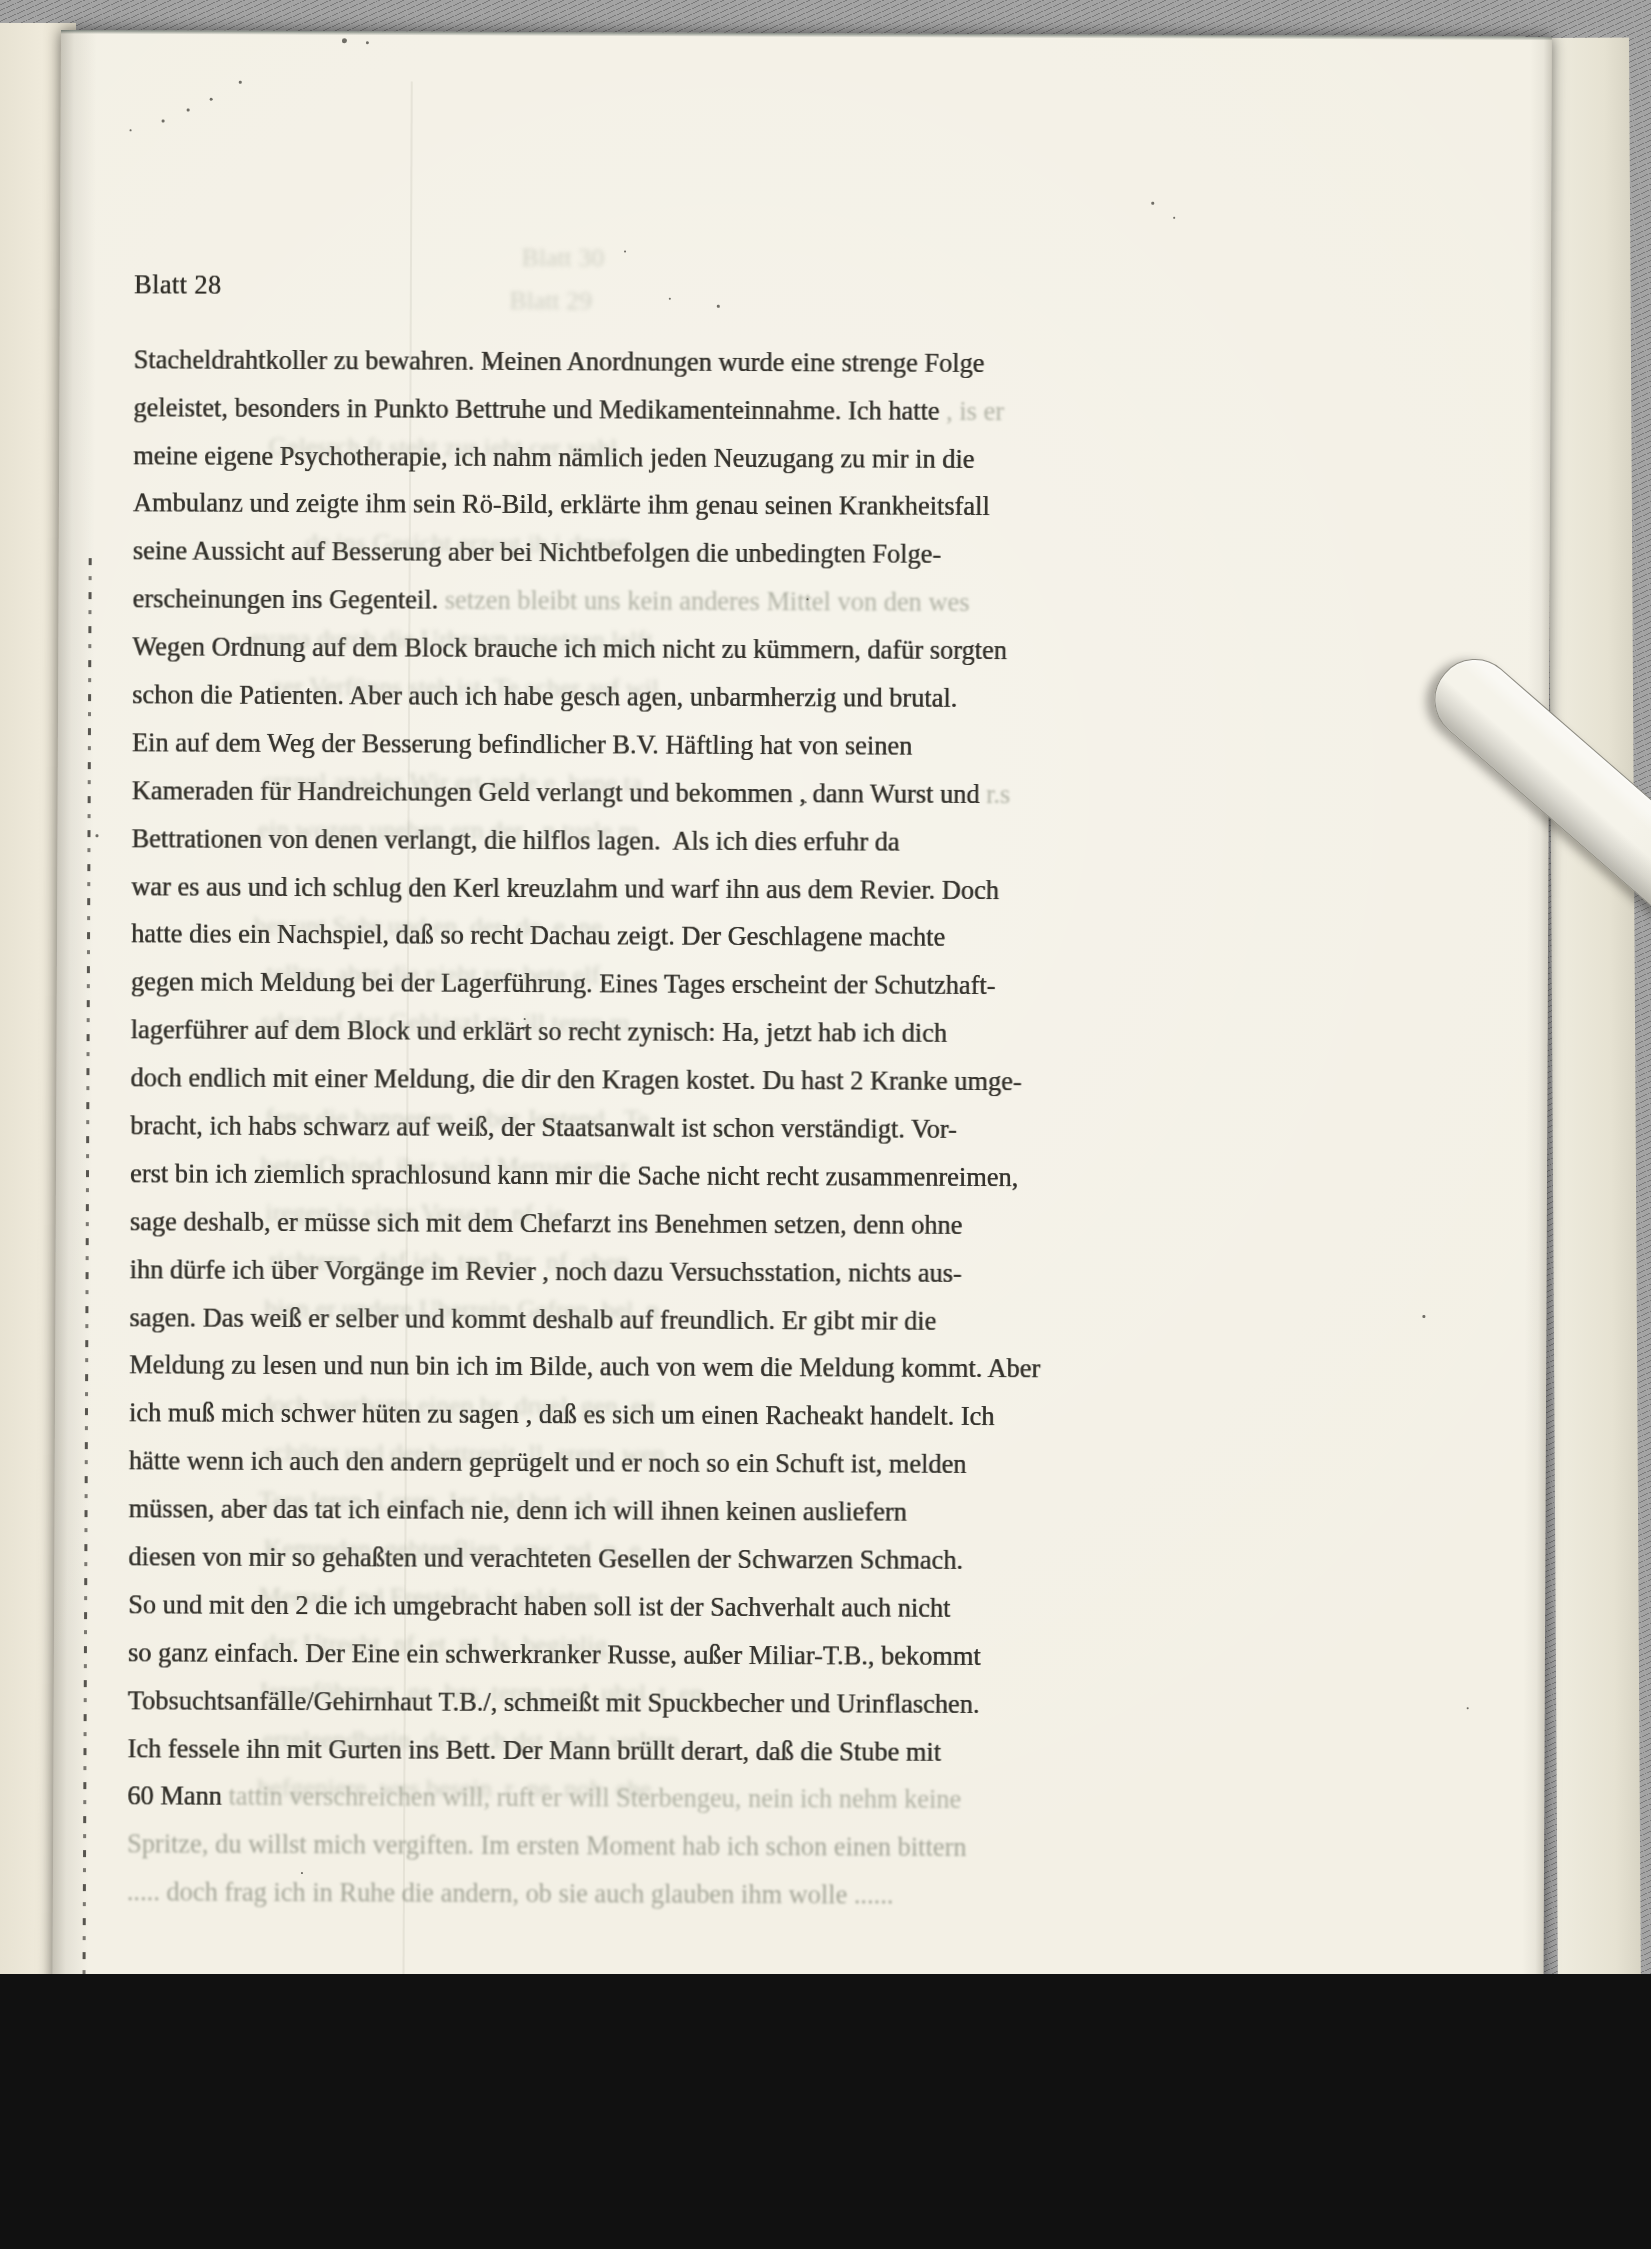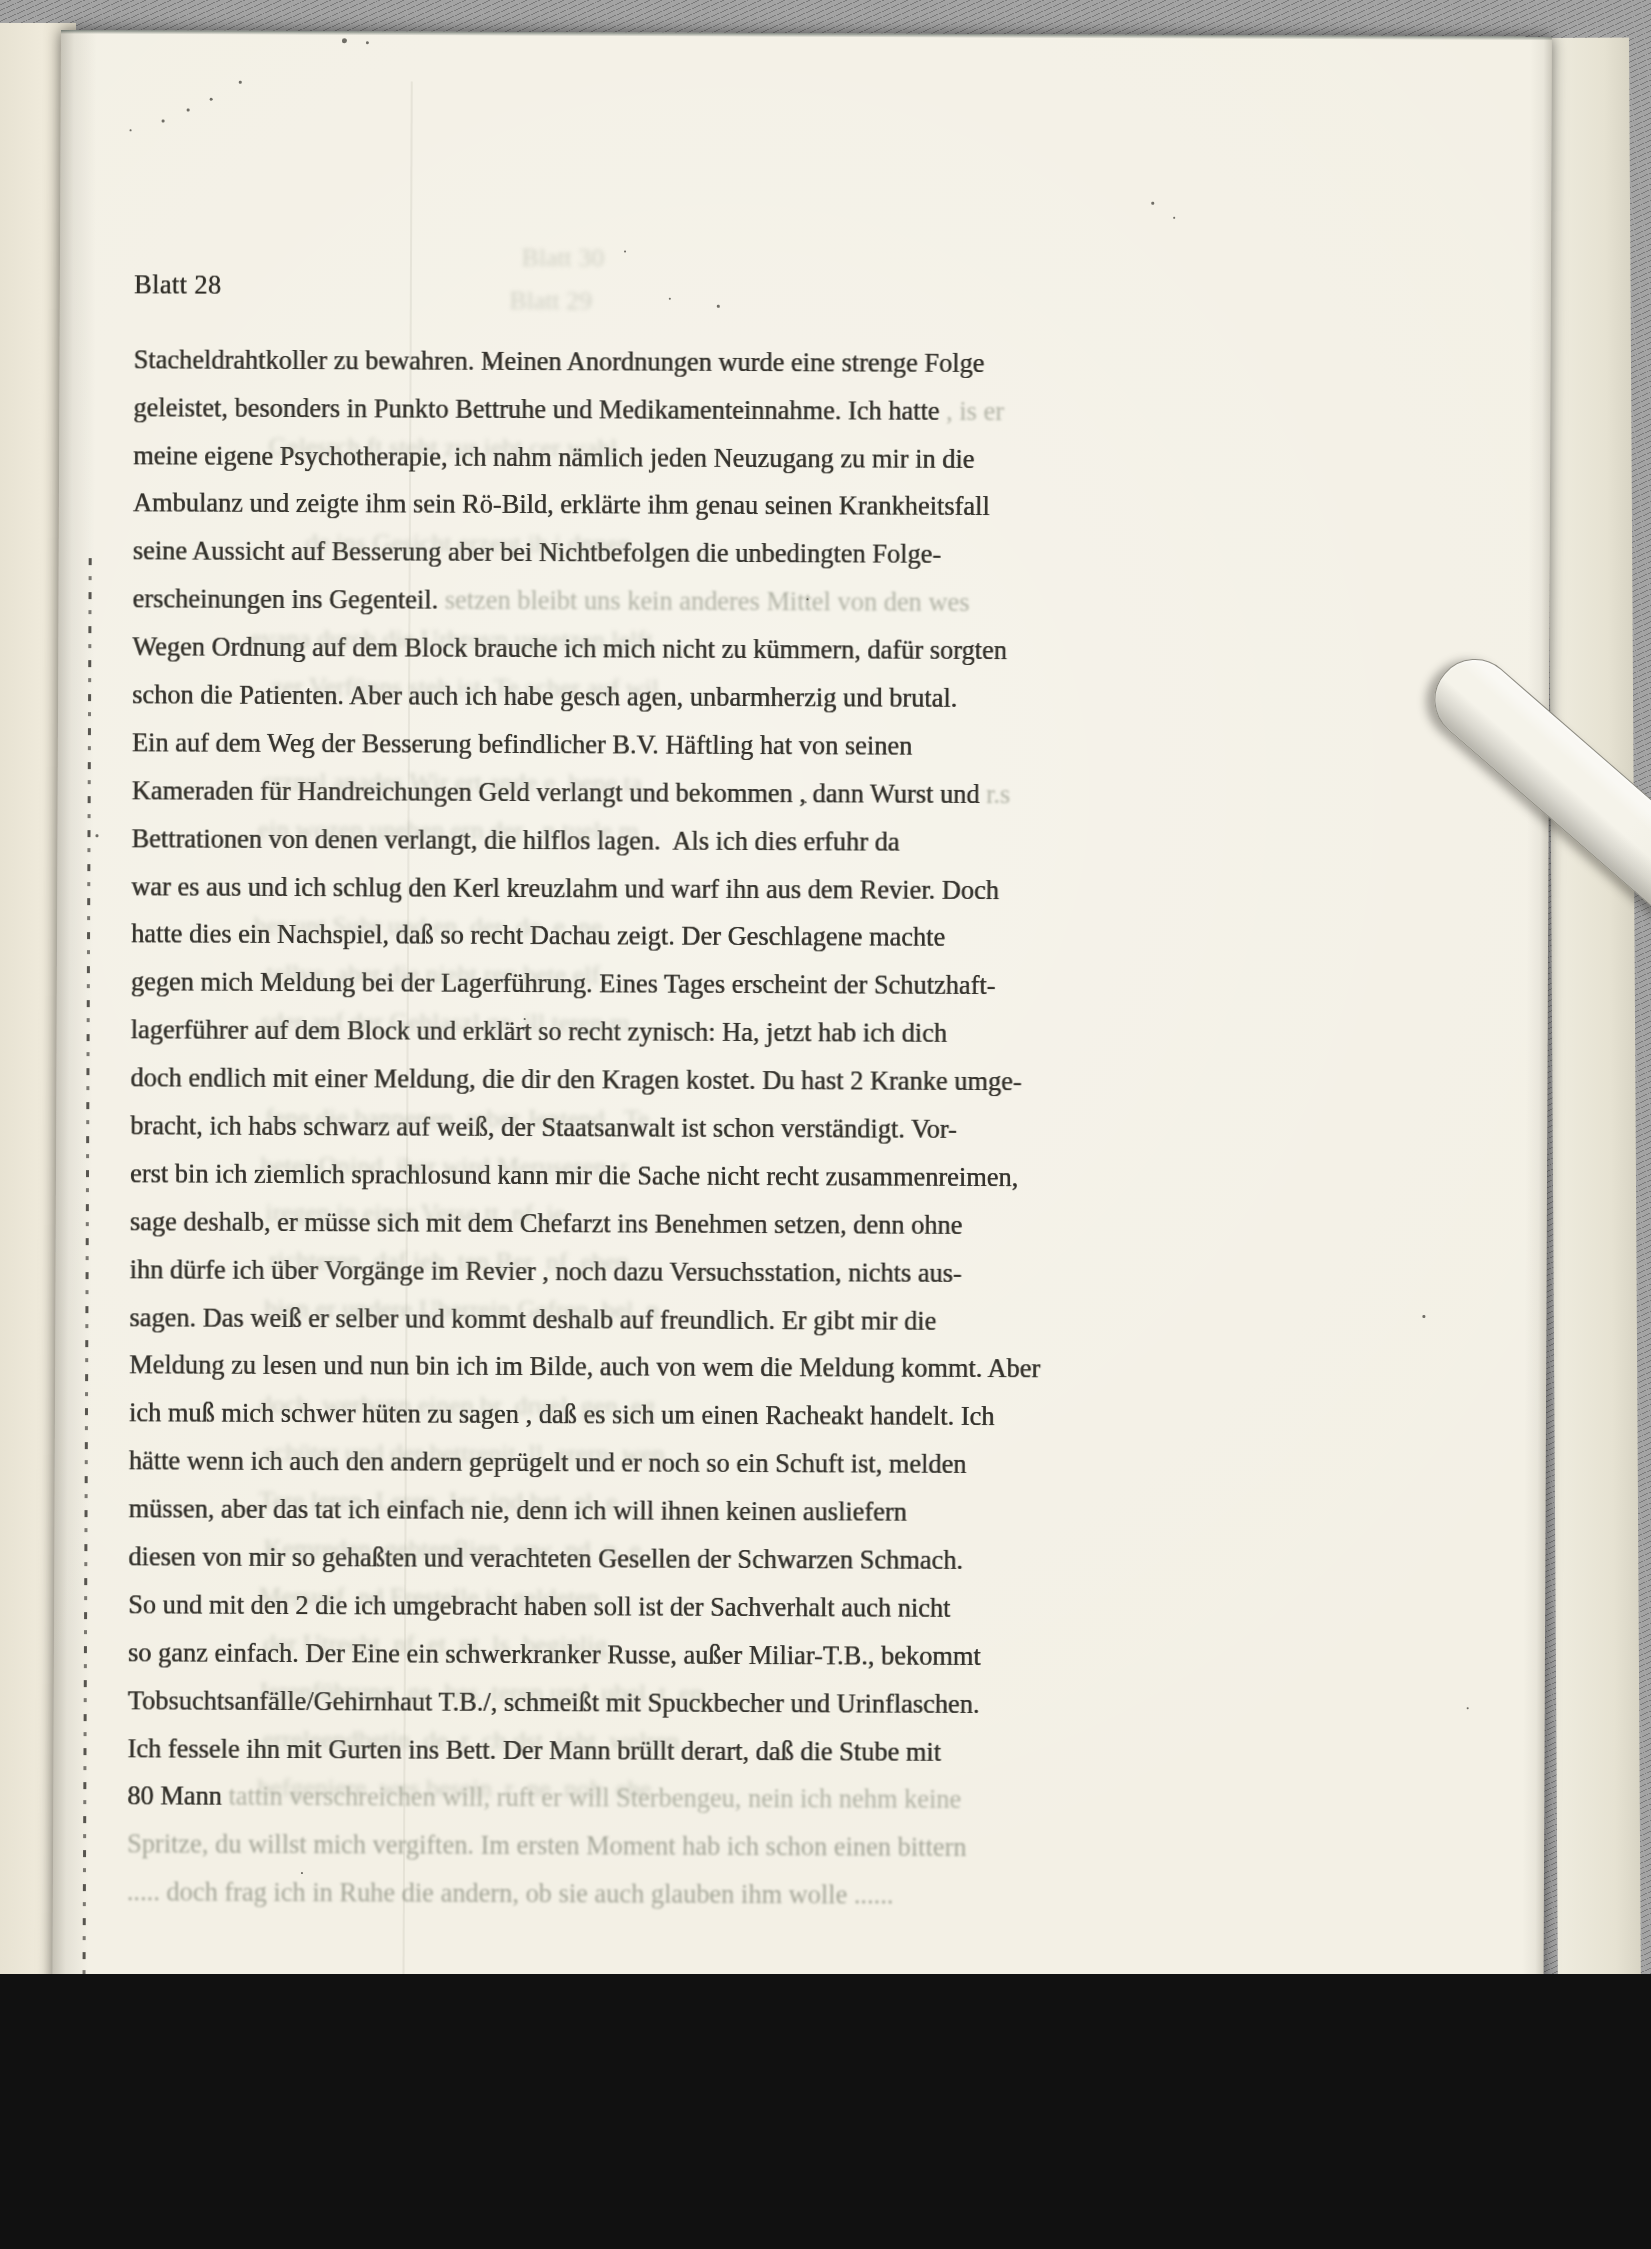--- a/index.html
+++ b/index.html
@@ -134,21 +134,21 @@
         <div class="tline" style="left: 74px; top: 1272px;"><span>sagen. Das weiß er selber und kommt deshalb auf freundlich. Er gibt mir die</span></div>
         <div class="tline" style="left: 74px; top: 1319px;"><span>Meldung zu lesen und nun bin ich im Bilde, auch von wem die Meldung kommt. Aber</span></div>
         <div class="tline" style="left: 74px; top: 1367px;"><span>ich muß mich schwer hüten zu sagen , daß es sich um einen Racheakt handelt. Ich</span></div>
         <div class="tline" style="left: 74px; top: 1415px;"><span>hätte wenn ich auch den andern geprügelt und er noch so ein Schuft ist, melden</span></div>
         <div class="tline" style="left: 74px; top: 1463px;"><span>müssen, aber das tat ich einfach nie, denn ich will ihnen keinen ausliefern</span></div>
         <div class="tline" style="left: 74px; top: 1511px;"><span>diesen von mir so gehaßten und verachteten Gesellen der Schwarzen Schmach.</span></div>
         <div class="tline" style="left: 74px; top: 1559px;"><span>So und mit den 2 die ich umgebracht haben soll ist der Sachverhalt auch nicht</span></div>
         <div class="tline" style="left: 74px; top: 1607px;"><span>so ganz einfach. Der Eine ein schwerkranker Russe, außer Miliar-T.B., bekommt</span></div>
         <div class="tline" style="left: 74px; top: 1655px;"><span>Tobsuchtsanfälle/Gehirnhaut T.B./, schmeißt mit Spuckbecher und Urinflaschen.</span></div>
         <div class="tline" style="left: 74px; top: 1703px;"><span>Ich fessele ihn mit Gurten ins Bett. Der Mann brüllt derart, daß die Stube mit</span></div>
-        <div class="tline" style="left: 74px; top: 1750px;"><span>80 Mann</span><span class="tail"> tattin verschreichen will, ruft er will Sterbengeu, nein ich nehm keine</span></div>
+        <div class="tline" style="left: 74px; top: 1750px;"><span>60 Mann</span><span class="tail"> tattin verschreichen will, ruft er will Sterbengeu, nein ich nehm keine</span></div>
         <div class="tline faintline" style="left: 74px; top: 1798px;"><span>Spritze, du willst mich vergiften. Im ersten Moment hab ich schon einen bittern</span></div>
         <div class="tline faintline" style="left: 74px; top: 1846px;"><span>..... doch frag ich in Ruhe die andern, ob sie auch glauben ihm wolle ......</span></div>
         <div class="ghost" style="left: 462px; top: 211px;">Blatt 30</div>
         <div class="ghost" style="left: 450px; top: 254px;">Blatt 29</div>
         <div class="ghost" style="left: 211px; top: 401px;">Gelesrch ft steht zur iebt cer wahl</div>
         <div class="ghost" style="left: 248px; top: 497px;">de ins Gesicht erzeut ih i dnnen</div>
         <div class="ghost" style="left: 194px; top: 593px;">evana durch die Urbrovn ugsetzen lelft</div>
         <div class="ghost" style="left: 215px; top: 641px;">zer Verfünns steh ist  Te scher auf wil</div>
         <div class="ghost" style="left: 206px; top: 736px;">crznul anades Wir ert ande e  bene ta</div>
         <div class="ghost" style="left: 202px; top: 784px;">ein wozen uneben ern der   n tuele m</div>

